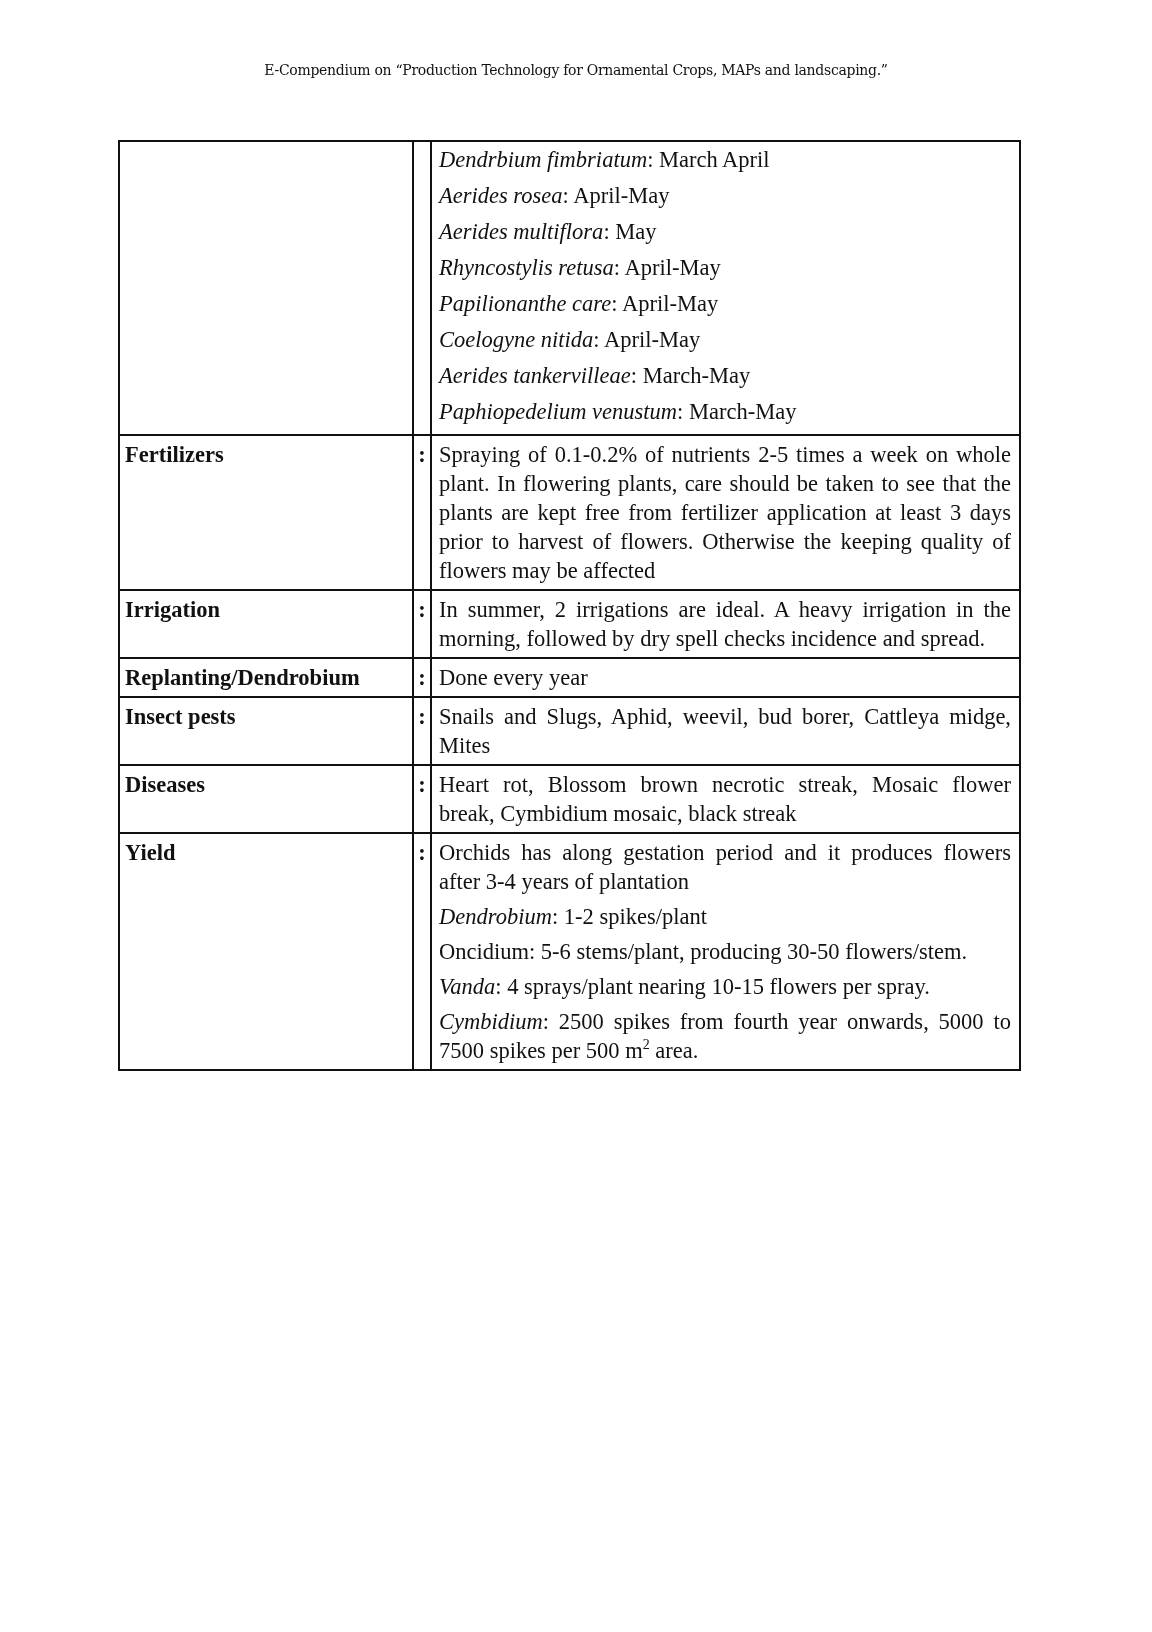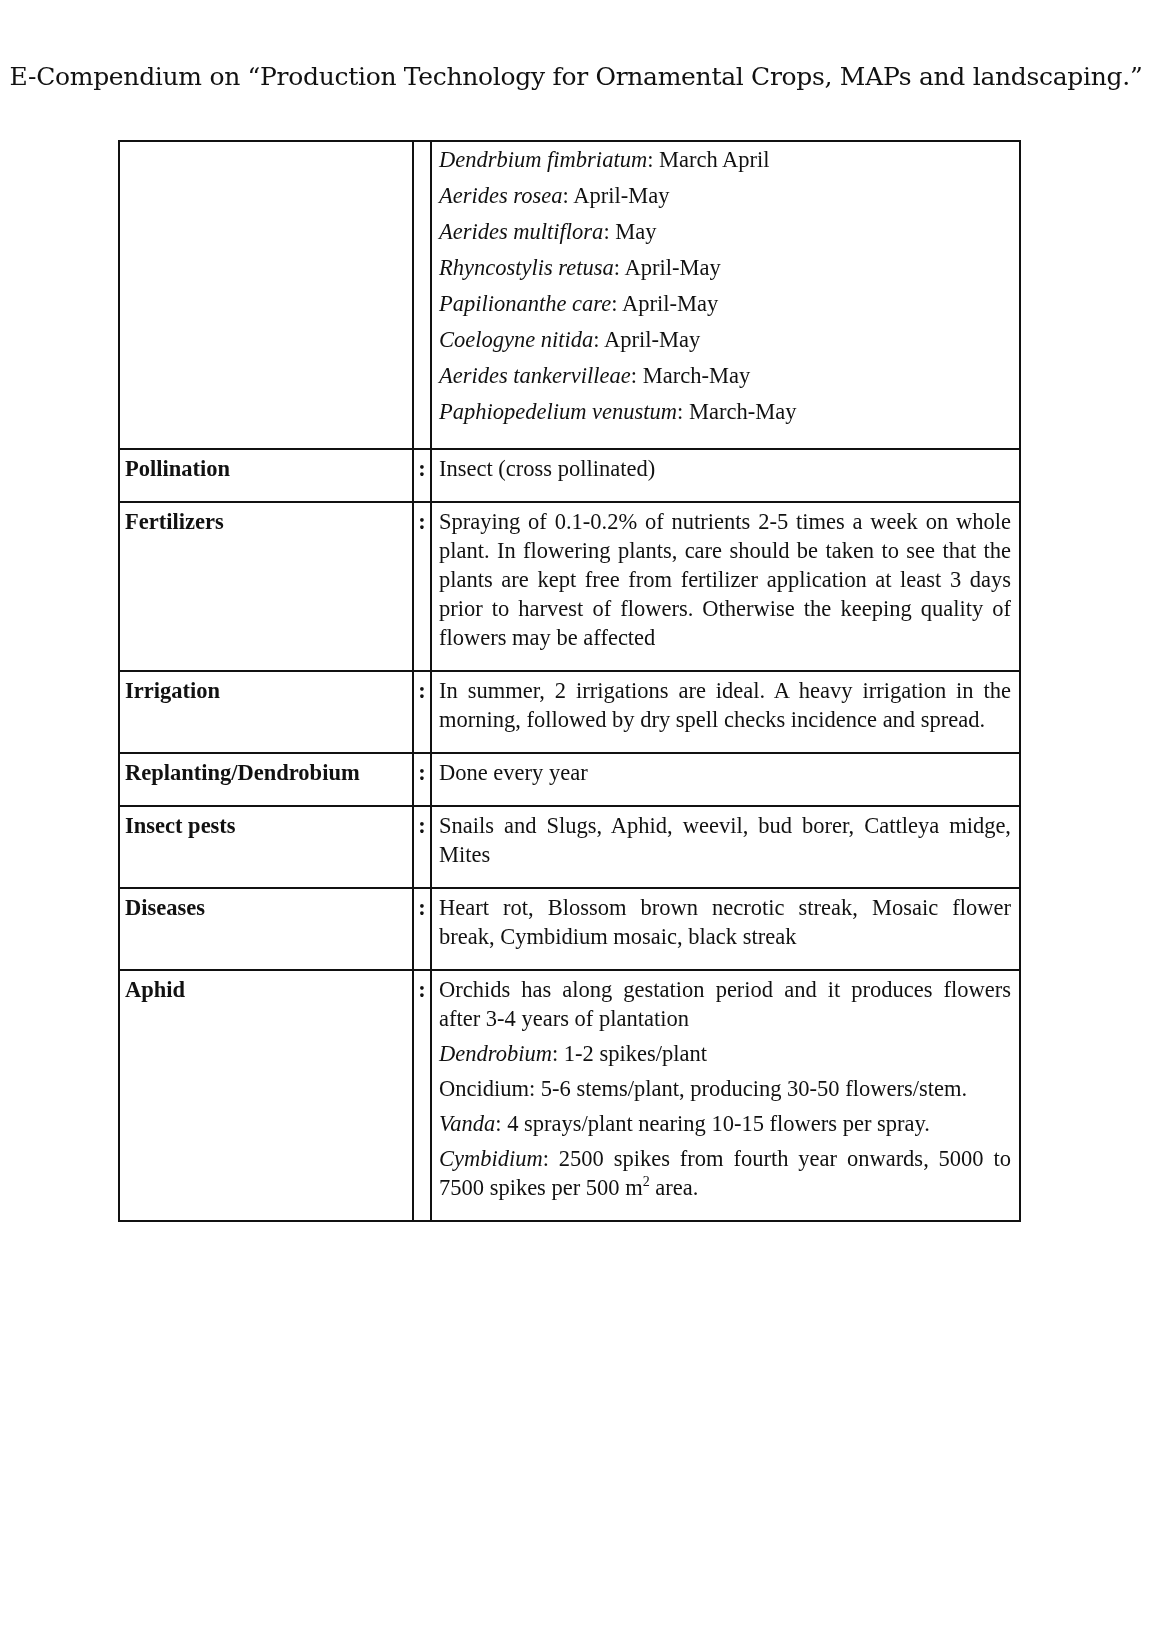--- a/index.html
+++ b/index.html
@@ -1,21 +1,21 @@
 <!DOCTYPE html>
 <html><head>
 <meta charset="utf-8">
 <style>
   html,body{margin:0;padding:0;background:#fff;}
   body{width:1152px;height:1632px;position:relative;overflow:hidden;color:#111;}
   .header{position:absolute;top:62px;left:0;width:1152px;text-align:center;
-    font-family:"DejaVu Serif",serif;font-size:25px;letter-spacing:-0.3px;}
+    font-family:"DejaVu Serif",serif;font-size:14px;letter-spacing:-0.3px;}
   table{position:absolute;top:140px;left:118px;width:903px;border-collapse:collapse;
     font-family:"Liberation Serif",serif;font-size:22.5px;line-height:29px;}
-  td{border:2px solid #111;vertical-align:top;padding:4px 6px 18px 6px;}
+  td{border:2px solid #111;vertical-align:top;padding:4px 6px 4px 6px;}
   td.label{width:281px;font-weight:bold;padding-left:5px;}
   td.colon{width:16px;text-align:center;font-weight:bold;padding:4px 0;}
   td.val{text-align:justify;padding-left:7px;padding-right:8px;}
   .line{display:block;}
   .spaced{margin-top:6px;}
   .row-first td.val{padding-top:0;}
   .row-first .line{line-height:36px;}
   i{font-style:italic;}
   sub{font-size:15px;vertical-align:-3px;line-height:0;}
   sup{font-size:14px;vertical-align:9px;line-height:0;}
@@ -35,25 +35,20 @@
       <span class="line"><i>Aerides rosea</i><span>: April-May</span></span>
       <span class="line"><i>Aerides multiflora</i><span>: May</span></span>
       <span class="line"><i>Rhyncostylis retusa</i><span>: April-May</span></span>
       <span class="line"><i>Papilionanthe care</i><span>: April-May</span></span>
       <span class="line"><i>Coelogyne nitida</i><span>: April-May</span></span>
       <span class="line"><i>Aerides tankervilleae</i><span>: March-May</span></span>
       <span class="line"><i>Paphiopedelium venustum</i><span>: March-May</span></span>
     </td>
   </tr>
   <tr>
-    <td class="label">Pollination</td>
-    <td class="colon">:</td>
-    <td class="val">Insect (cross pollinated)</td>
-  </tr>
-  <tr>
     <td class="label">Fertilizers</td>
     <td class="colon">:</td>
     <td class="val">Spraying of 0.1-0.2% of nutrients 2-5 times a week on whole plant. In flowering plants, care should be taken to see that the plants are kept free from fertilizer application at least 3 days prior to harvest of flowers. Otherwise the keeping quality of flowers may be affected</td>
   </tr>
   <tr>
     <td class="label">Irrigation</td>
     <td class="colon">:</td>
     <td class="val">In summer, 2 irrigations are ideal. A heavy irrigation in the morning, followed by dry spell checks incidence and spread.</td>
   </tr>
   <tr>
@@ -65,21 +60,21 @@
     <td class="label">Insect pests</td>
     <td class="colon">:</td>
     <td class="val">Snails and Slugs, Aphid, weevil, bud borer, Cattleya midge, Mites</td>
   </tr>
   <tr>
     <td class="label">Diseases</td>
     <td class="colon">:</td>
     <td class="val">Heart rot, Blossom brown necrotic streak, Mosaic flower break, Cymbidium mosaic, black streak</td>
   </tr>
   <tr>
-    <td class="label">Aphid</td>
+    <td class="label">Yield</td>
     <td class="colon">:</td>
     <td class="val">
       <span class="line">Orchids has along gestation period and it produces flowers after 3-4 years of plantation</span>
       <span class="line spaced"><i>Dendrobium</i><span>: 1-2 spikes/plant</span></span>
       <span class="line spaced"><span>Oncidium: 5-6 stems/plant, producing 30-50 flowers/stem.</span></span>
       <span class="line spaced"><i>Vanda</i><span>: 4 sprays/plant nearing 10-15 flowers per spray.</span></span>
       <span class="line spaced"><i>Cymbidium</i><span>: 2500 spikes from fourth year onwards, 5000 to 7500 spikes per 500 m</span><sup>2</sup><span> area.</span></span>
     </td>
   </tr>
 </tbody>

